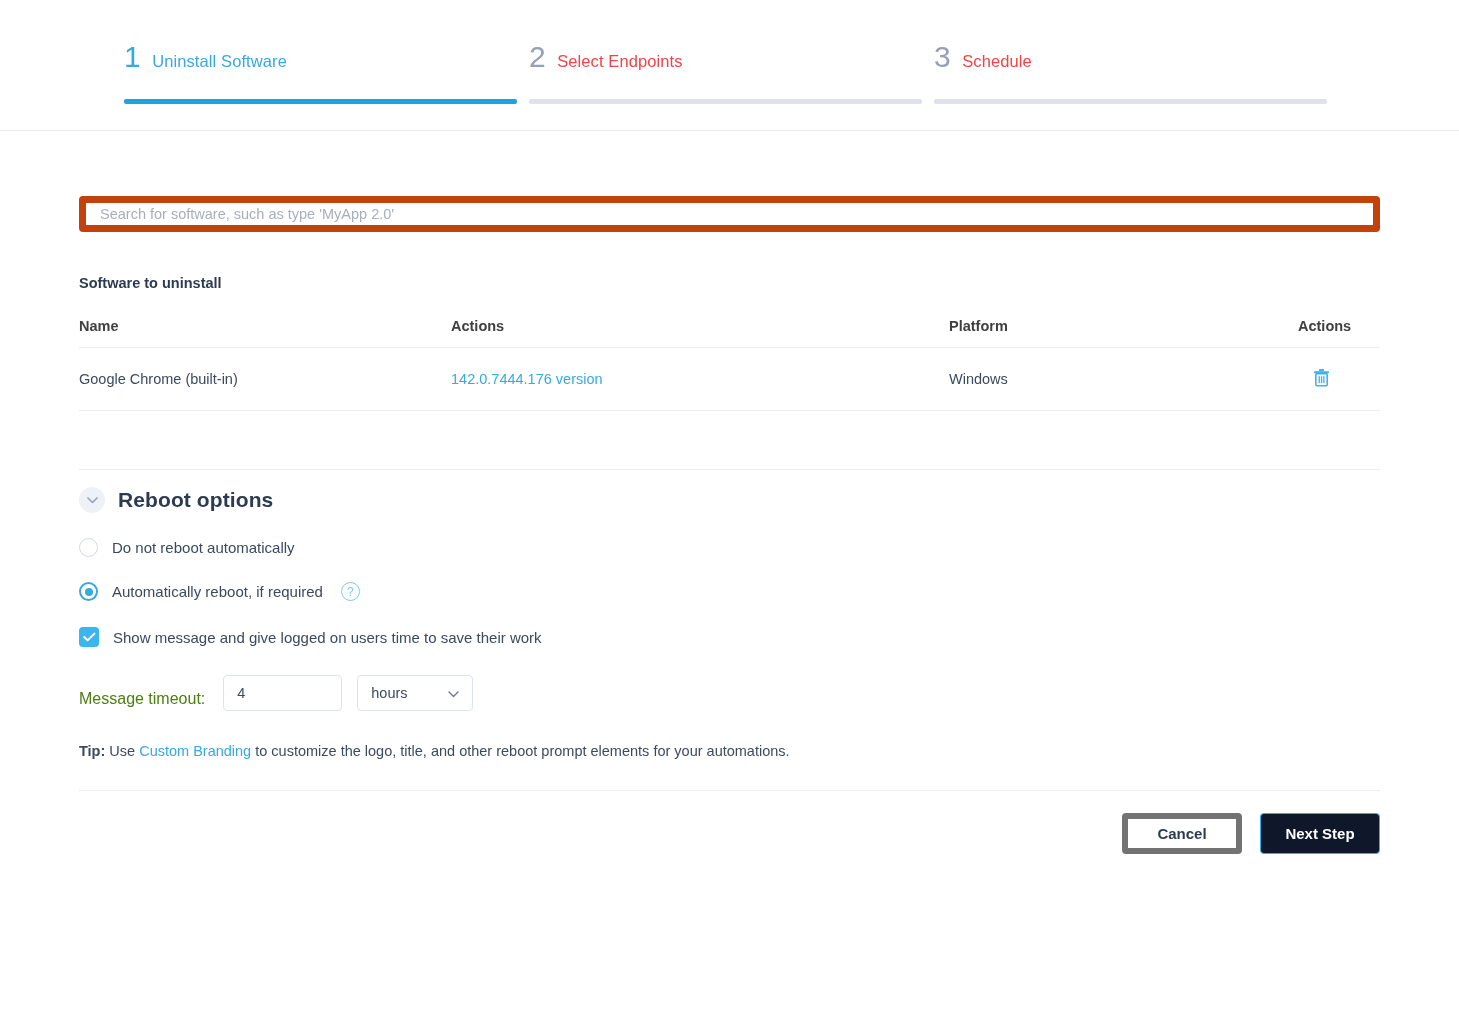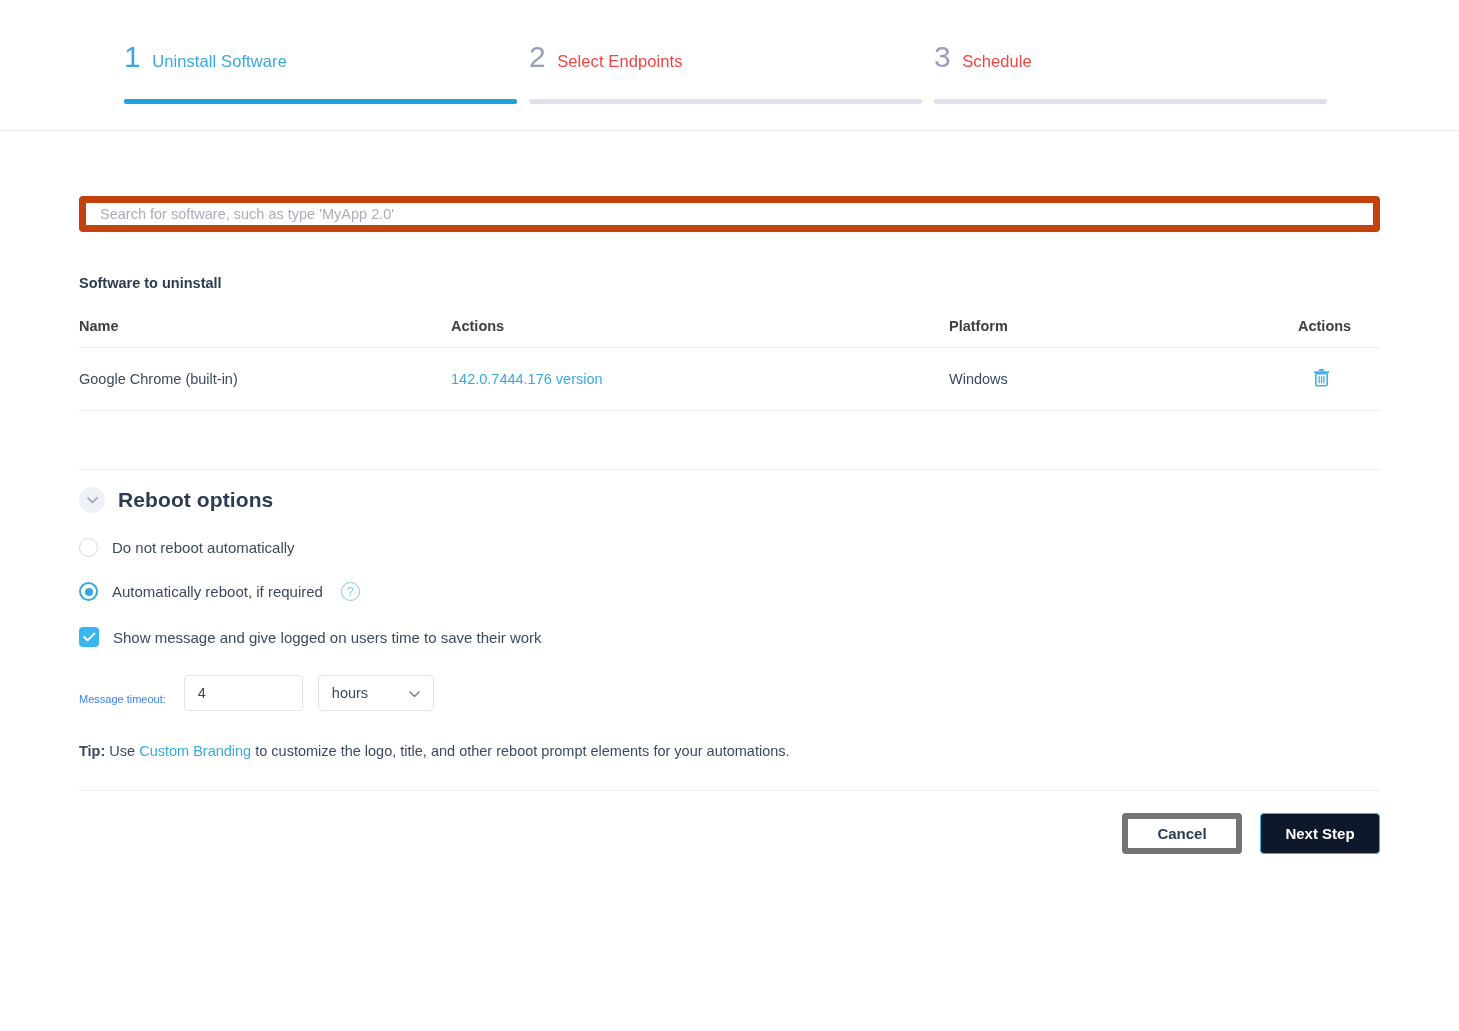--- a/index.html
+++ b/index.html
@@ -229,22 +229,22 @@
     resize: none;
     outline: none;
   }
 
   .timeout-row {
     display: flex;
     align-items: center;
     margin-top: 28px;
   }
   .timeout-label {
-    font-size: 11px;
-    color: #3b82f6;
+    font-size: 16px;
+    color: #4d7c0f;
     margin-right: 18px;
     margin-top: 12px;
   }
   .num-input {
     width: 119px; height: 36px;
     border: 1px solid #dfe3ea;
     border-radius: 4px;
     padding: 0 13px;
     font-family: "Liberation Sans", sans-serif;
     font-size: 14.5px;

